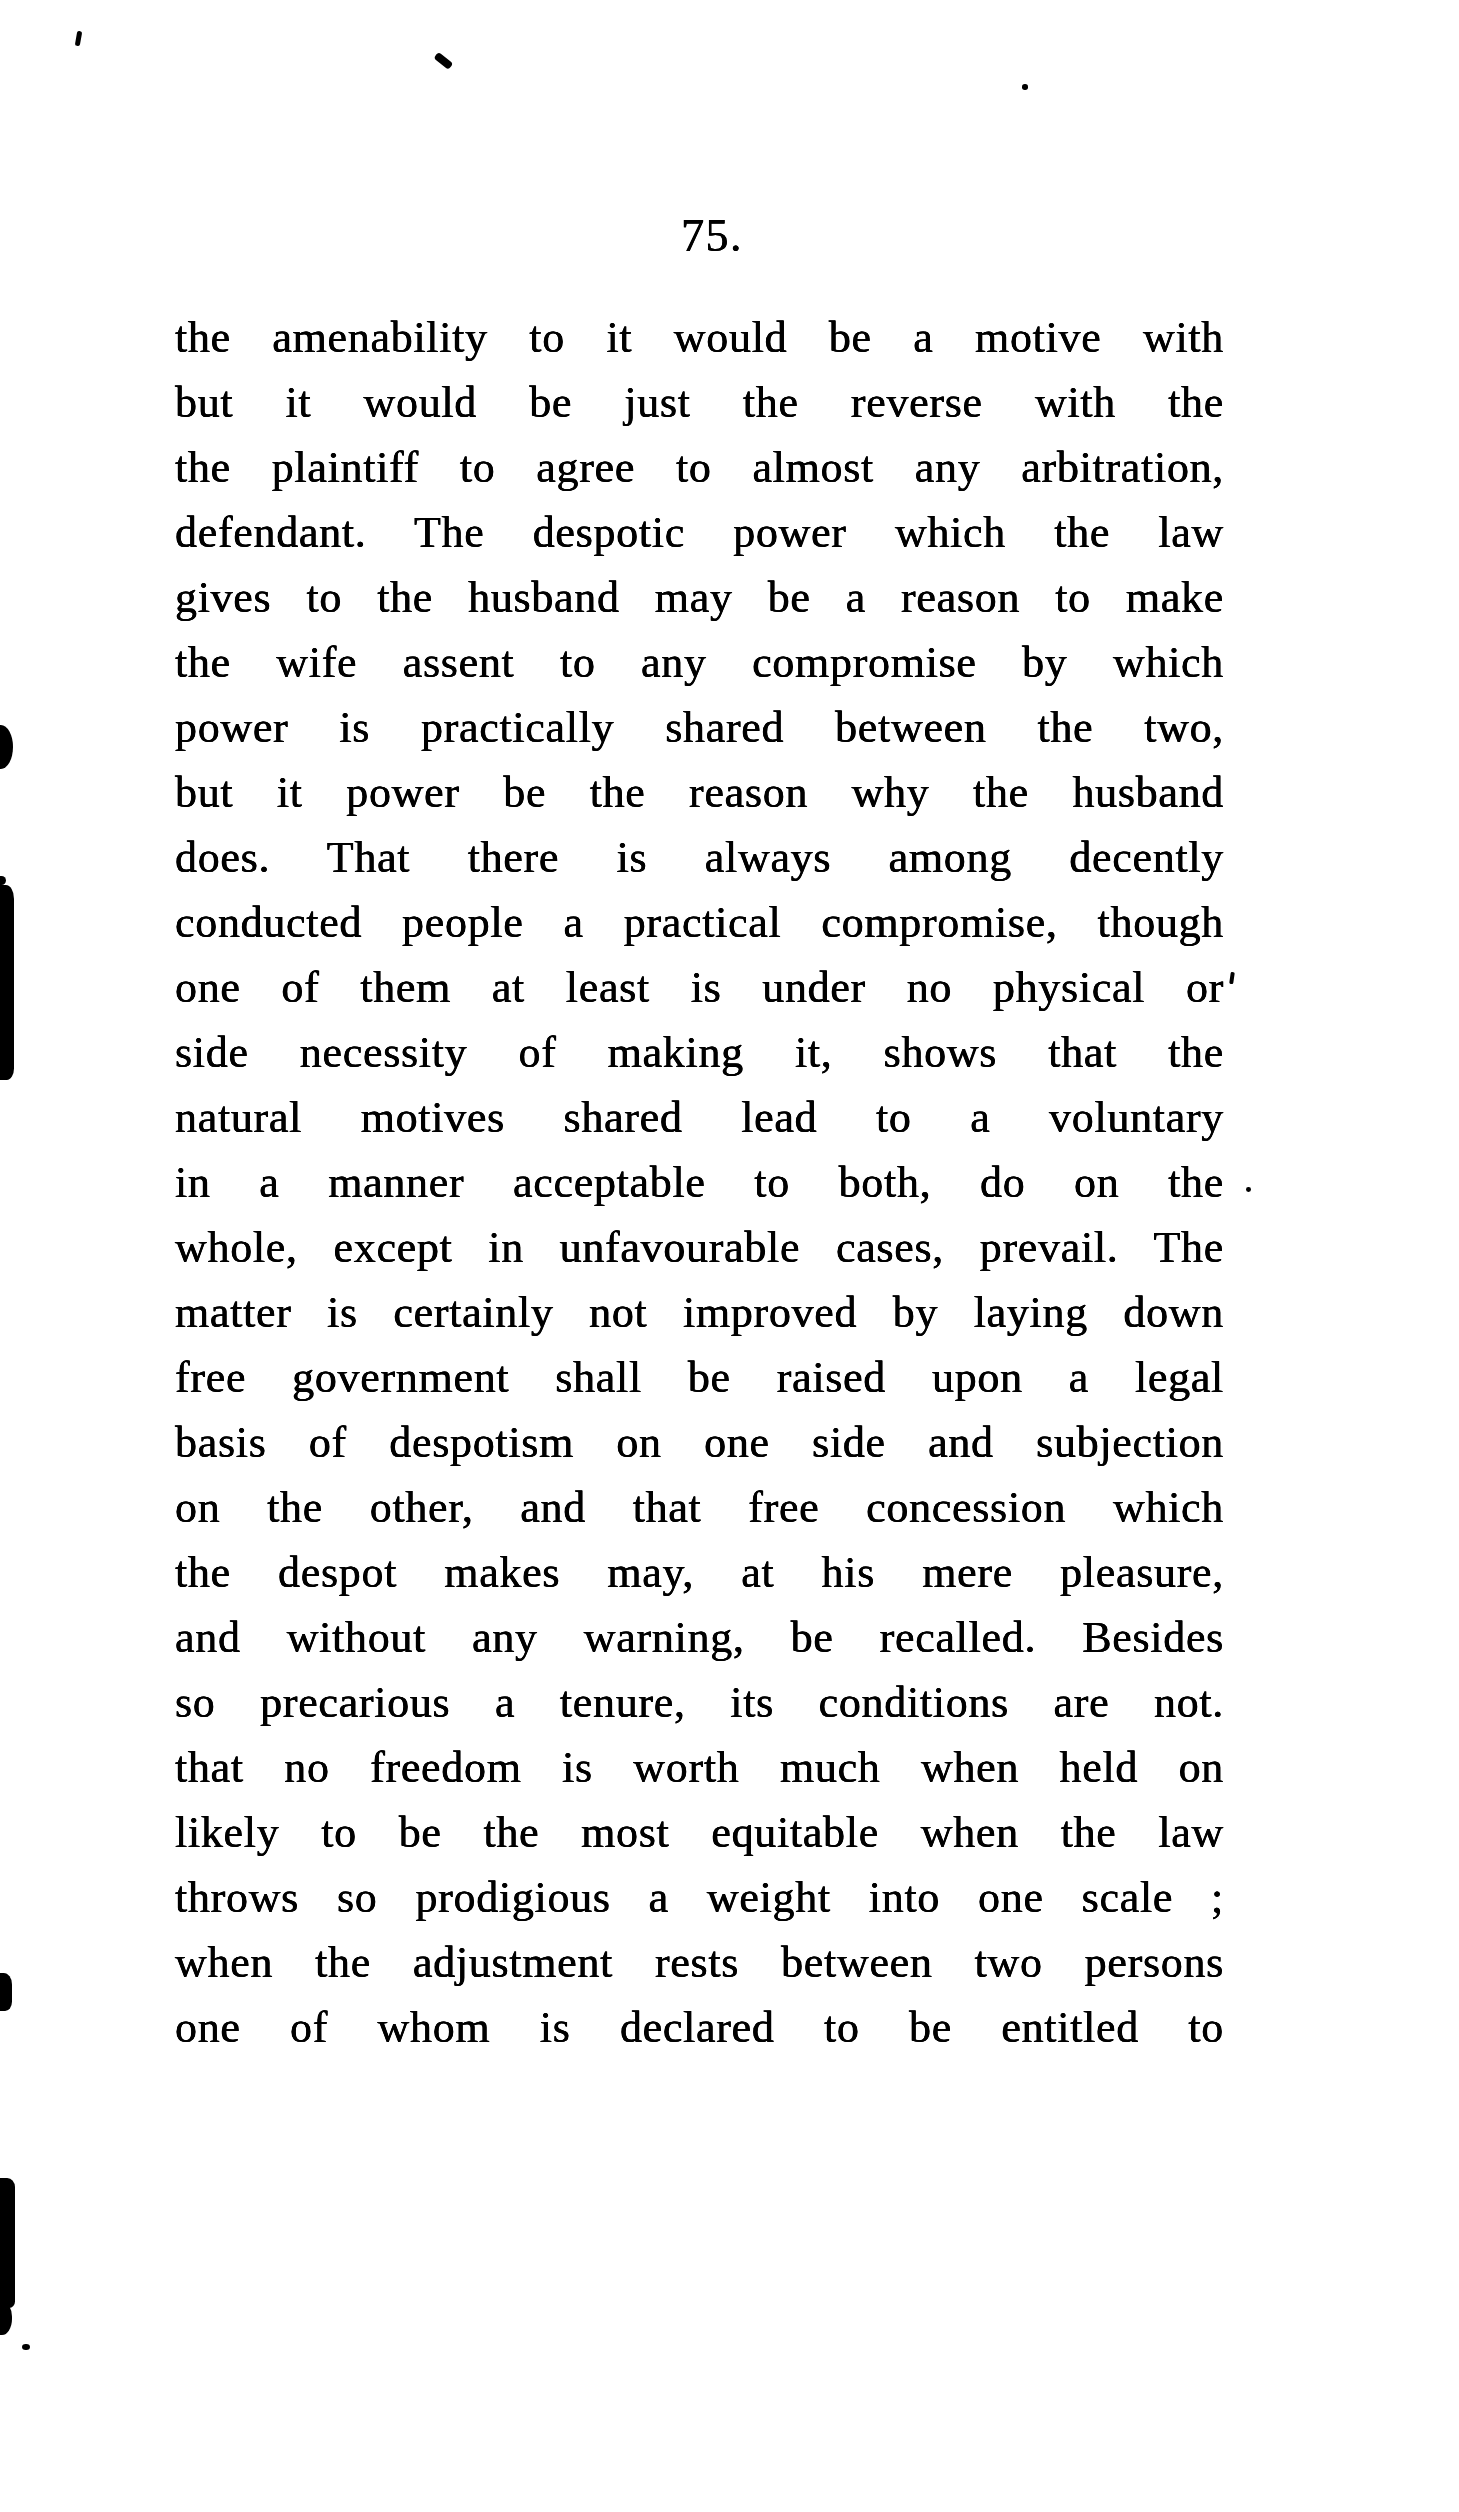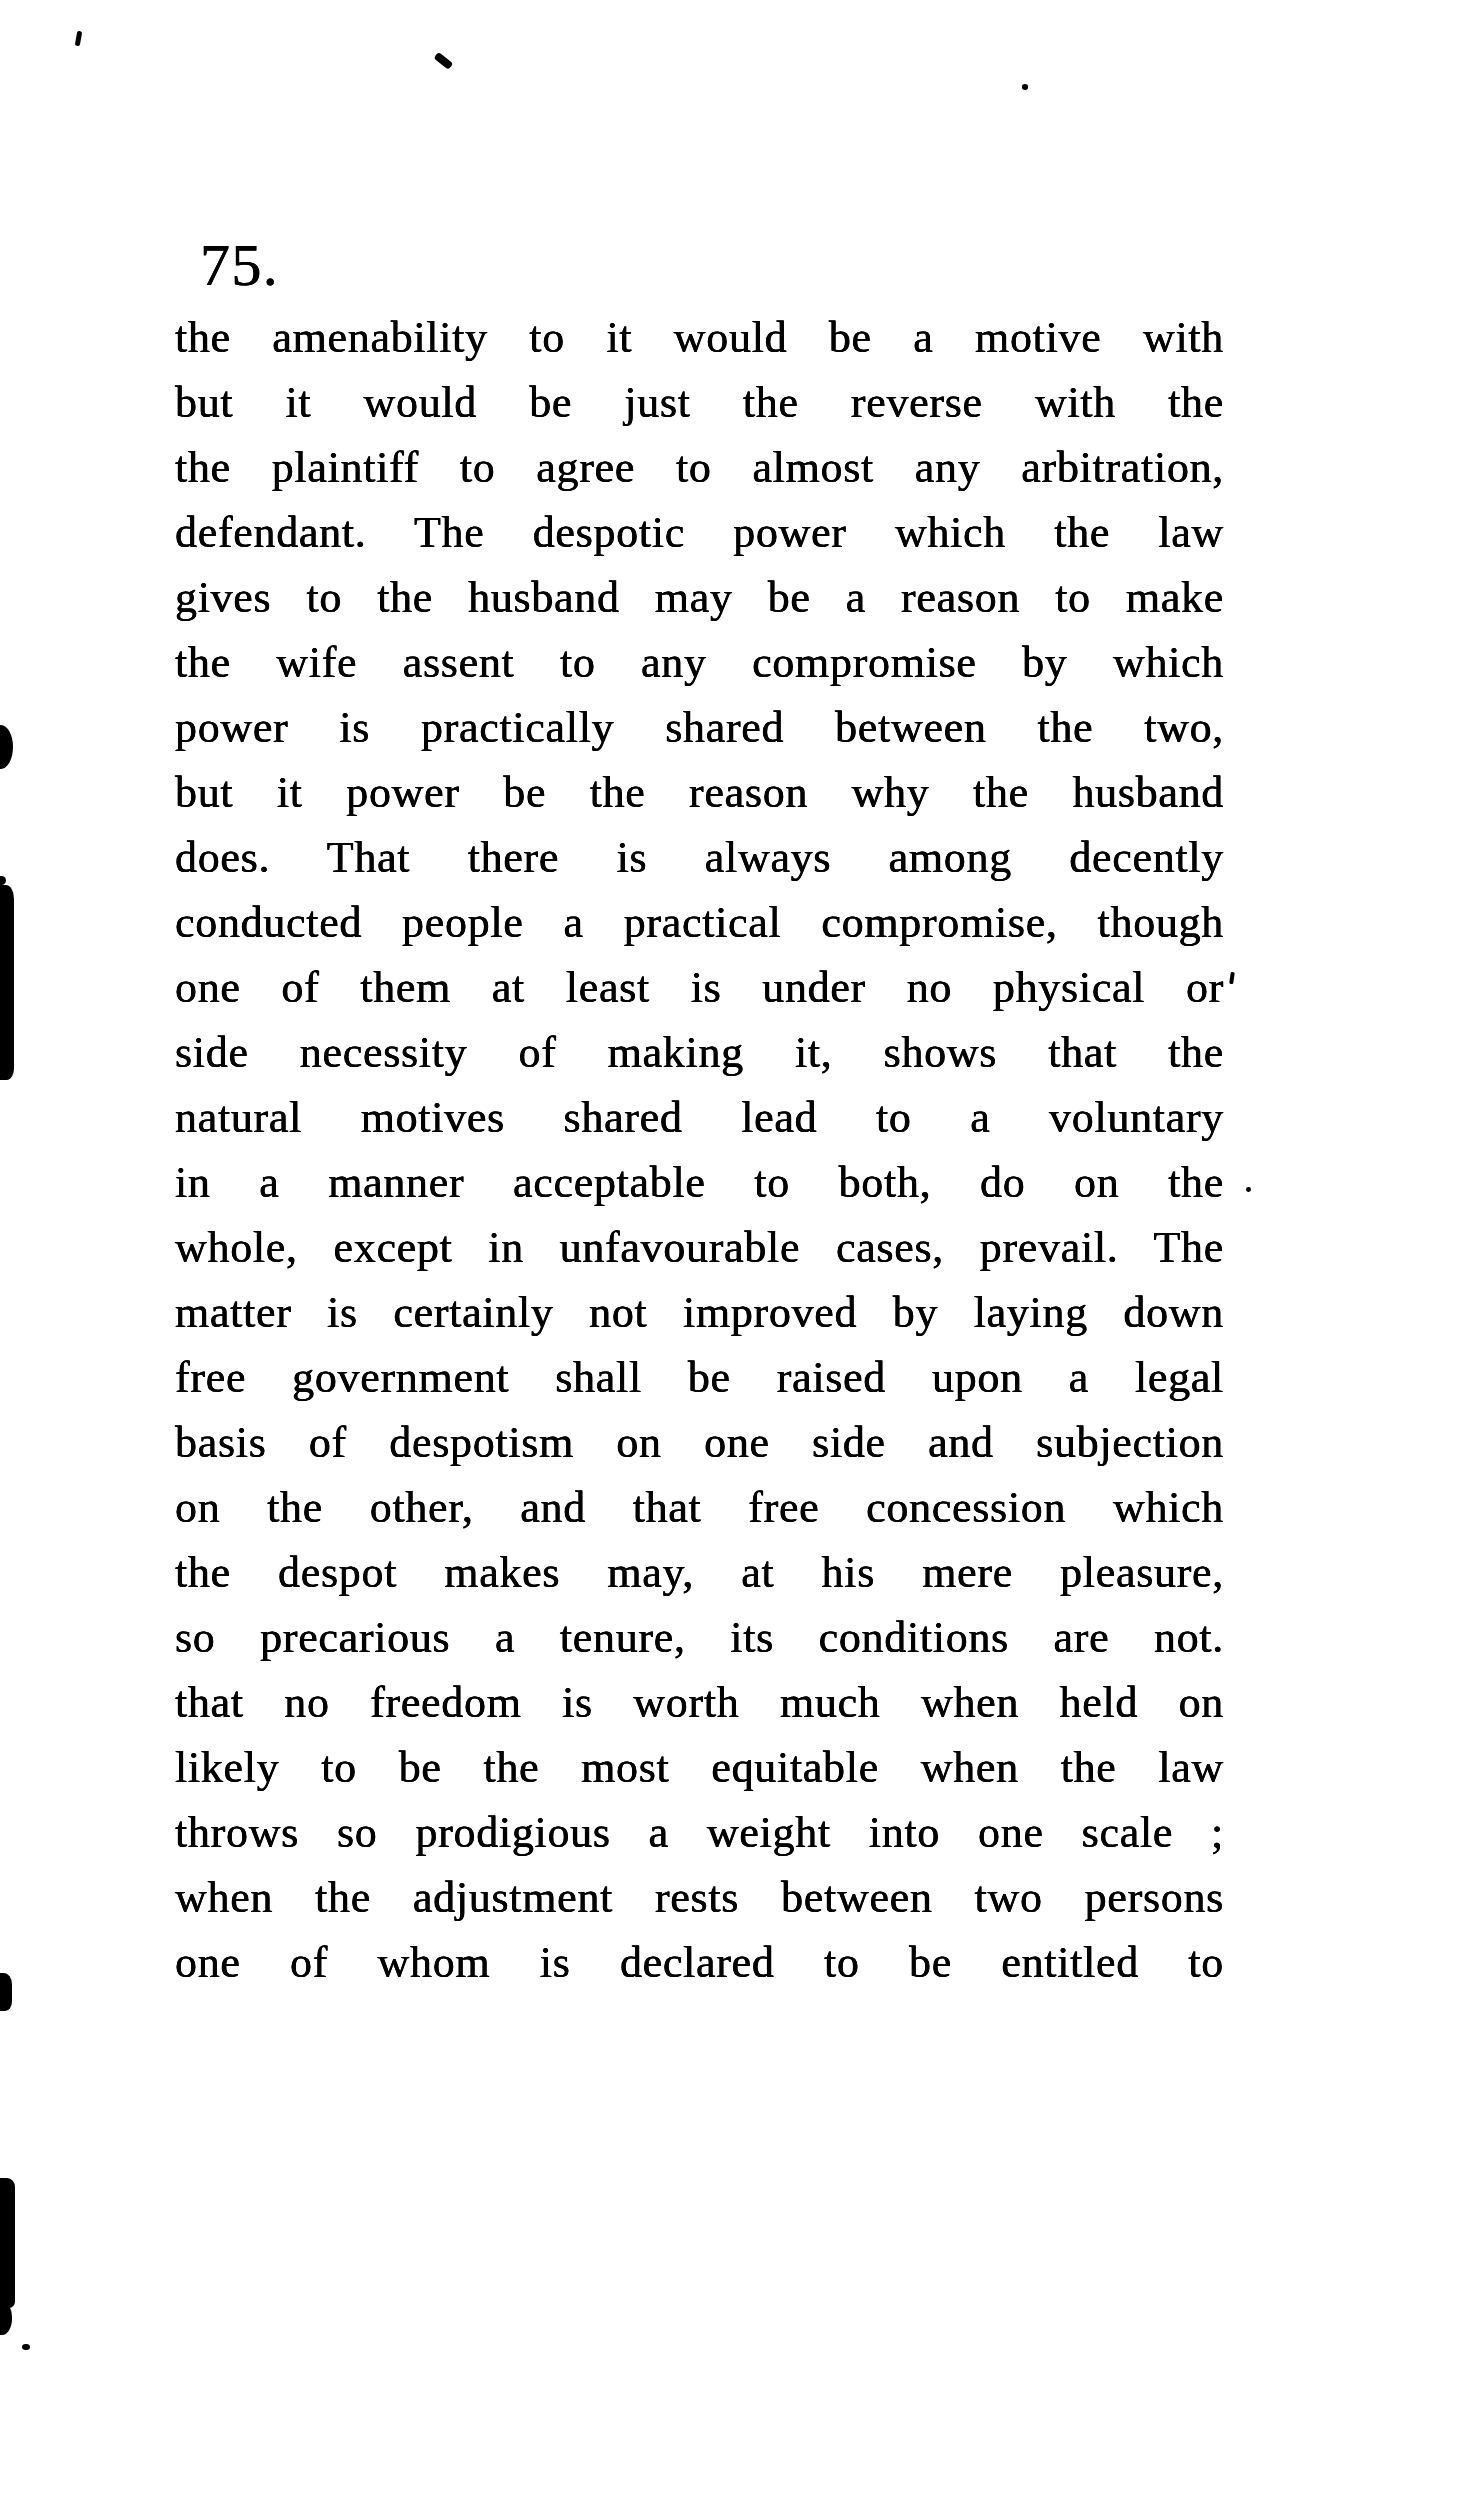--- a/index.html
+++ b/index.html
@@ -16,26 +16,25 @@
     font-family: "Liberation Serif", serif;
     color: #000000;
   }
   .page-number {
     position: absolute;
     top: 213px;
     left: 175px;
     width: 1049px;
     padding-left: 25px;
     box-sizing: border-box;
-    text-align: left;
-    font-size: 60px;
+    text-align: center;
+    font-size: 46px;
     line-height: 1;
     letter-spacing: 1.4px;
     text-shadow: 0.3px 0 0 #000, -0.3px 0 0 #000;
-    margin-top: 22px;
   }
   .body-text {
     position: absolute;
     top: 305px;
     left: 175px;
     width: 1049px;
   }
   .text-line {
     height: 65px;
     line-height: 65px;
@@ -72,20 +71,21 @@
       <div class="text-line">one of them at least is under no physical or</div>
       <div class="text-line">side necessity of making it, shows that the</div>
       <div class="text-line">natural motives shared lead to a voluntary</div>
       <div class="text-line">in a manner acceptable to both, do on the</div>
       <div class="text-line">whole, except in unfavourable cases, prevail. The</div>
       <div class="text-line">matter is certainly not improved by laying down</div>
       <div class="text-line">free government shall be raised upon a legal</div>
       <div class="text-line">basis of despotism on one side and subjection</div>
       <div class="text-line">on the other, and that free concession which</div>
       <div class="text-line">the despot makes may, at his mere pleasure,</div>
+      <div class="text-line">and without any warning, be recalled. Besides</div>
       <div class="text-line">so precarious a tenure, its conditions are not.</div>
       <div class="text-line">that no freedom is worth much when held on</div>
       <div class="text-line">likely to be the most equitable when the law</div>
       <div class="text-line">throws so prodigious a weight into one scale ;</div>
       <div class="text-line">when the adjustment rests between two persons</div>
       <div class="text-line">one of whom is declared to be entitled to</div>
     </div>
 
   <div id="artifacts-layer">
       <div class="artifact" style="left: 76px; top: 30.5px; width: 4.8px; height: 15.2px; border-radius: 2.1px; transform: rotate(10deg); background: rgb(0, 0, 0);"></div>

